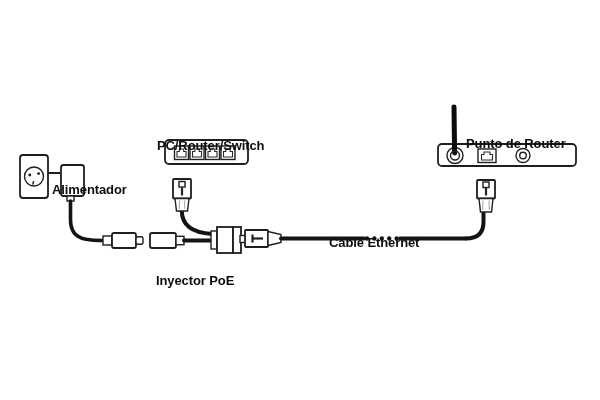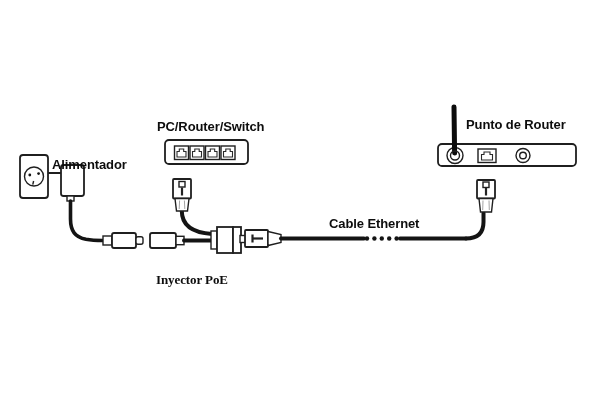--- a/index.html
+++ b/index.html
@@ -3,21 +3,21 @@
 <meta charset="utf-8">
 <style>
   html,body{margin:0;padding:0;background:#ffffff;}
   .stage{
     position:relative;width:600px;height:400px;background:#ffffff;overflow:hidden;
     font-family:"Liberation Sans",sans-serif;
   }
   .stage svg{position:absolute;left:0;top:0;}
   .lbl{
     position:absolute;font-weight:bold;font-size:13px;line-height:14px;
-    color:#0d0d0d;letter-spacing:-0.1px;white-space:nowrap;
+    color:#0d0d0d;letter-spacing:-0.1px;white-space:nowrap;margin-top:19px;
   }
   
   .s2{fill:#ffffff;stroke:#1f1f1f;stroke-width:1.8;}
   .s1{fill:#ffffff;stroke:#1f1f1f;stroke-width:1.4;}
   .sil{fill:none;stroke:#2a2a2a;stroke-width:1.1;}
   .cable{fill:none;stroke:#141414;stroke-width:3.6;stroke-linecap:round;}
   .cable4{fill:none;stroke:#141414;stroke-width:4;stroke-linecap:round;}
   .stem{stroke:#222222;stroke-width:2.2;fill:none;}
   .thin{stroke:#1f1f1f;stroke-width:1.4;fill:none;}
   .dot{fill:#141414;stroke:none;}
@@ -130,19 +130,19 @@
         <rect x="478" y="149" width="18" height="13.5" class="s1"></rect>
         <path d="M 481.5,160 L 481.5,154.5 L 484,154.5 L 484,152 L 490,152 L 490,154.5 L 492.5,154.5 L 492.5,160 Z" class="sil"></path>
       </g>
       <g>
         <circle cx="523" cy="155.5" r="7" class="s1"></circle>
         <circle cx="523" cy="155.5" r="3.3" class="s1"></circle>
       </g>
     </g>
   </svg>
 
-  <div class="lbl" style="left:52px;top:158px;">Alimentador</div>
+  <div class="lbl" style="left:52px;top:164px;">Alimentador</div>
   <div class="lbl" style="left:157px;top:120px;">PC/Router/Switch</div>
   <div class="lbl" style="left:466px;top:118px;">Punto de Router</div>
-  <div class="lbl" style="left:156px;top:273px;font-family:Liberation Serif, serif;">Inyector PoE</div>
+  <div class="lbl" style="left:156px;top:255px;">Inyector PoE</div>
   <div class="lbl" style="left:329px;top:217px;">Cable Ethernet</div>
 
 </div>
 
 </body></html>

